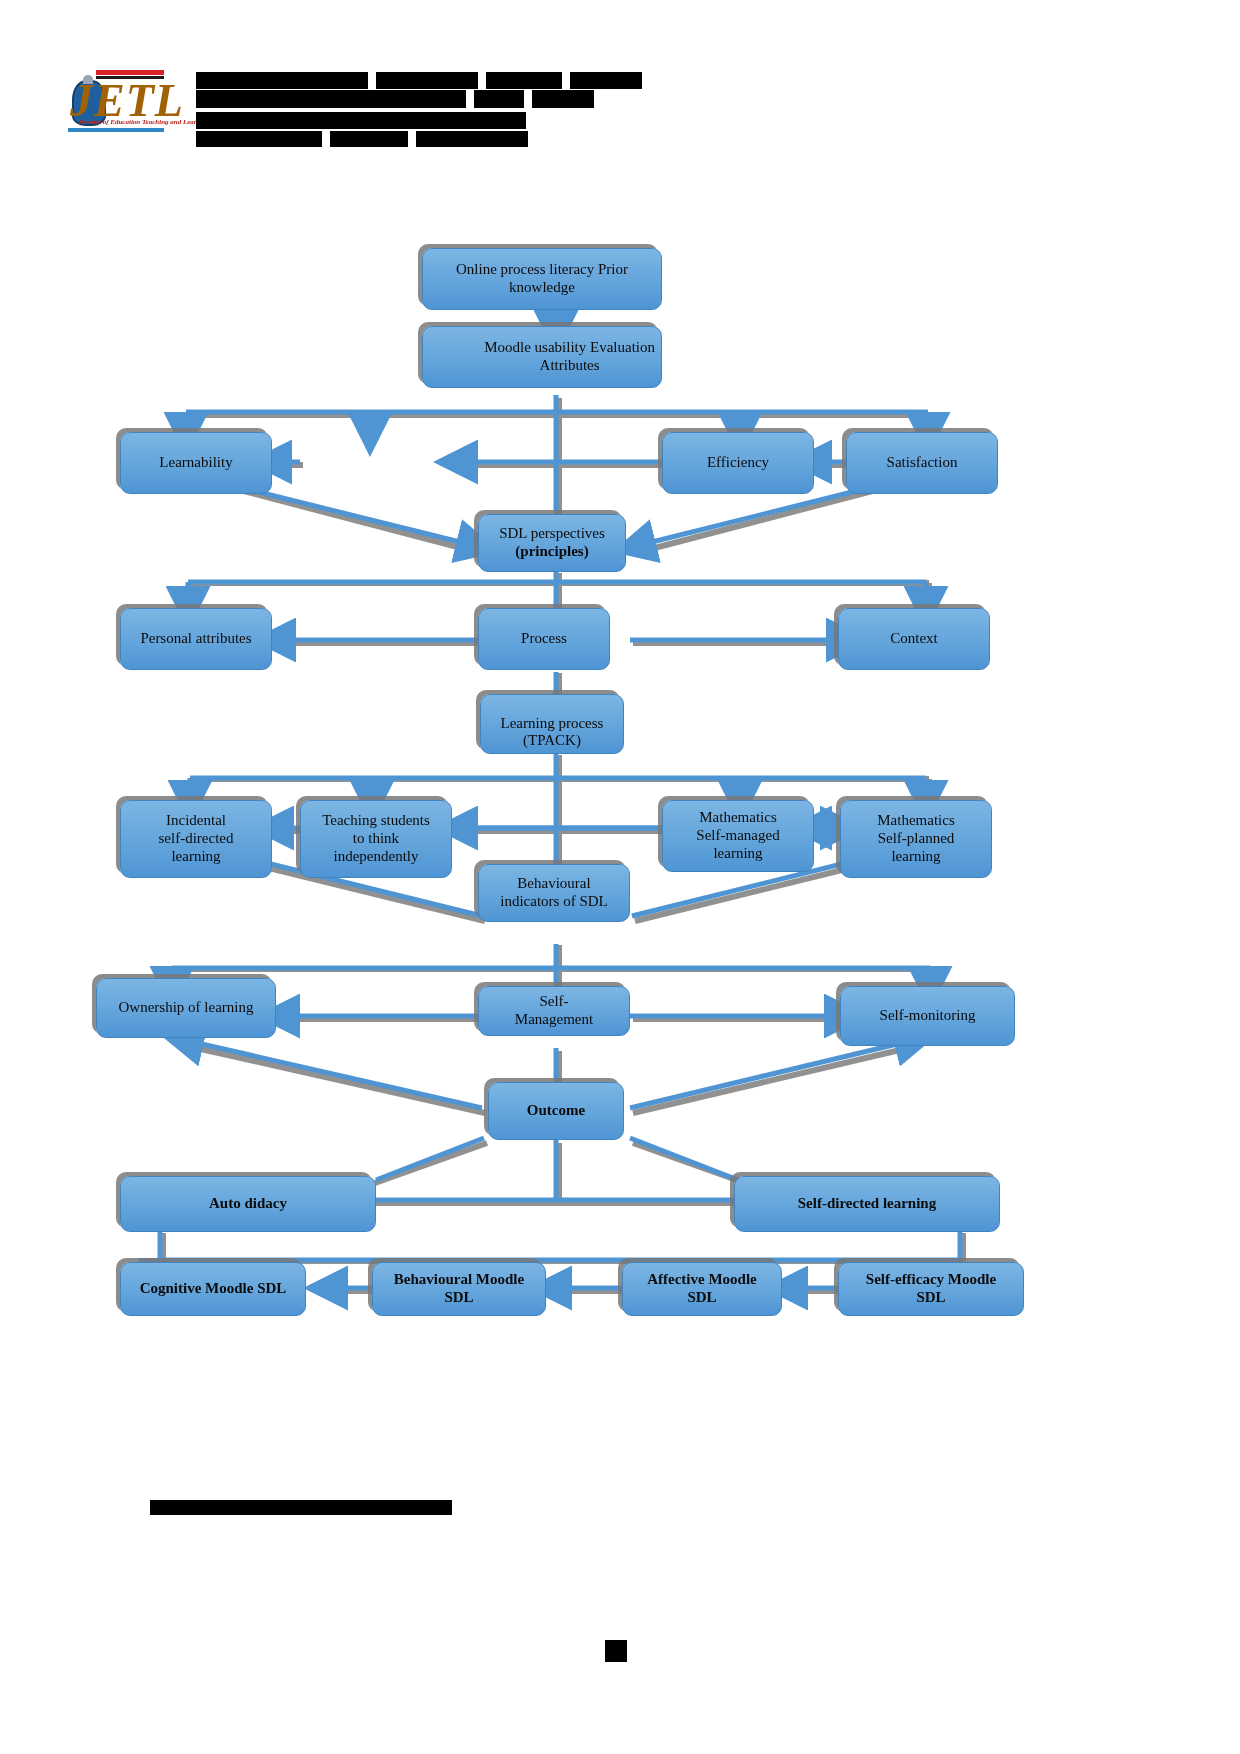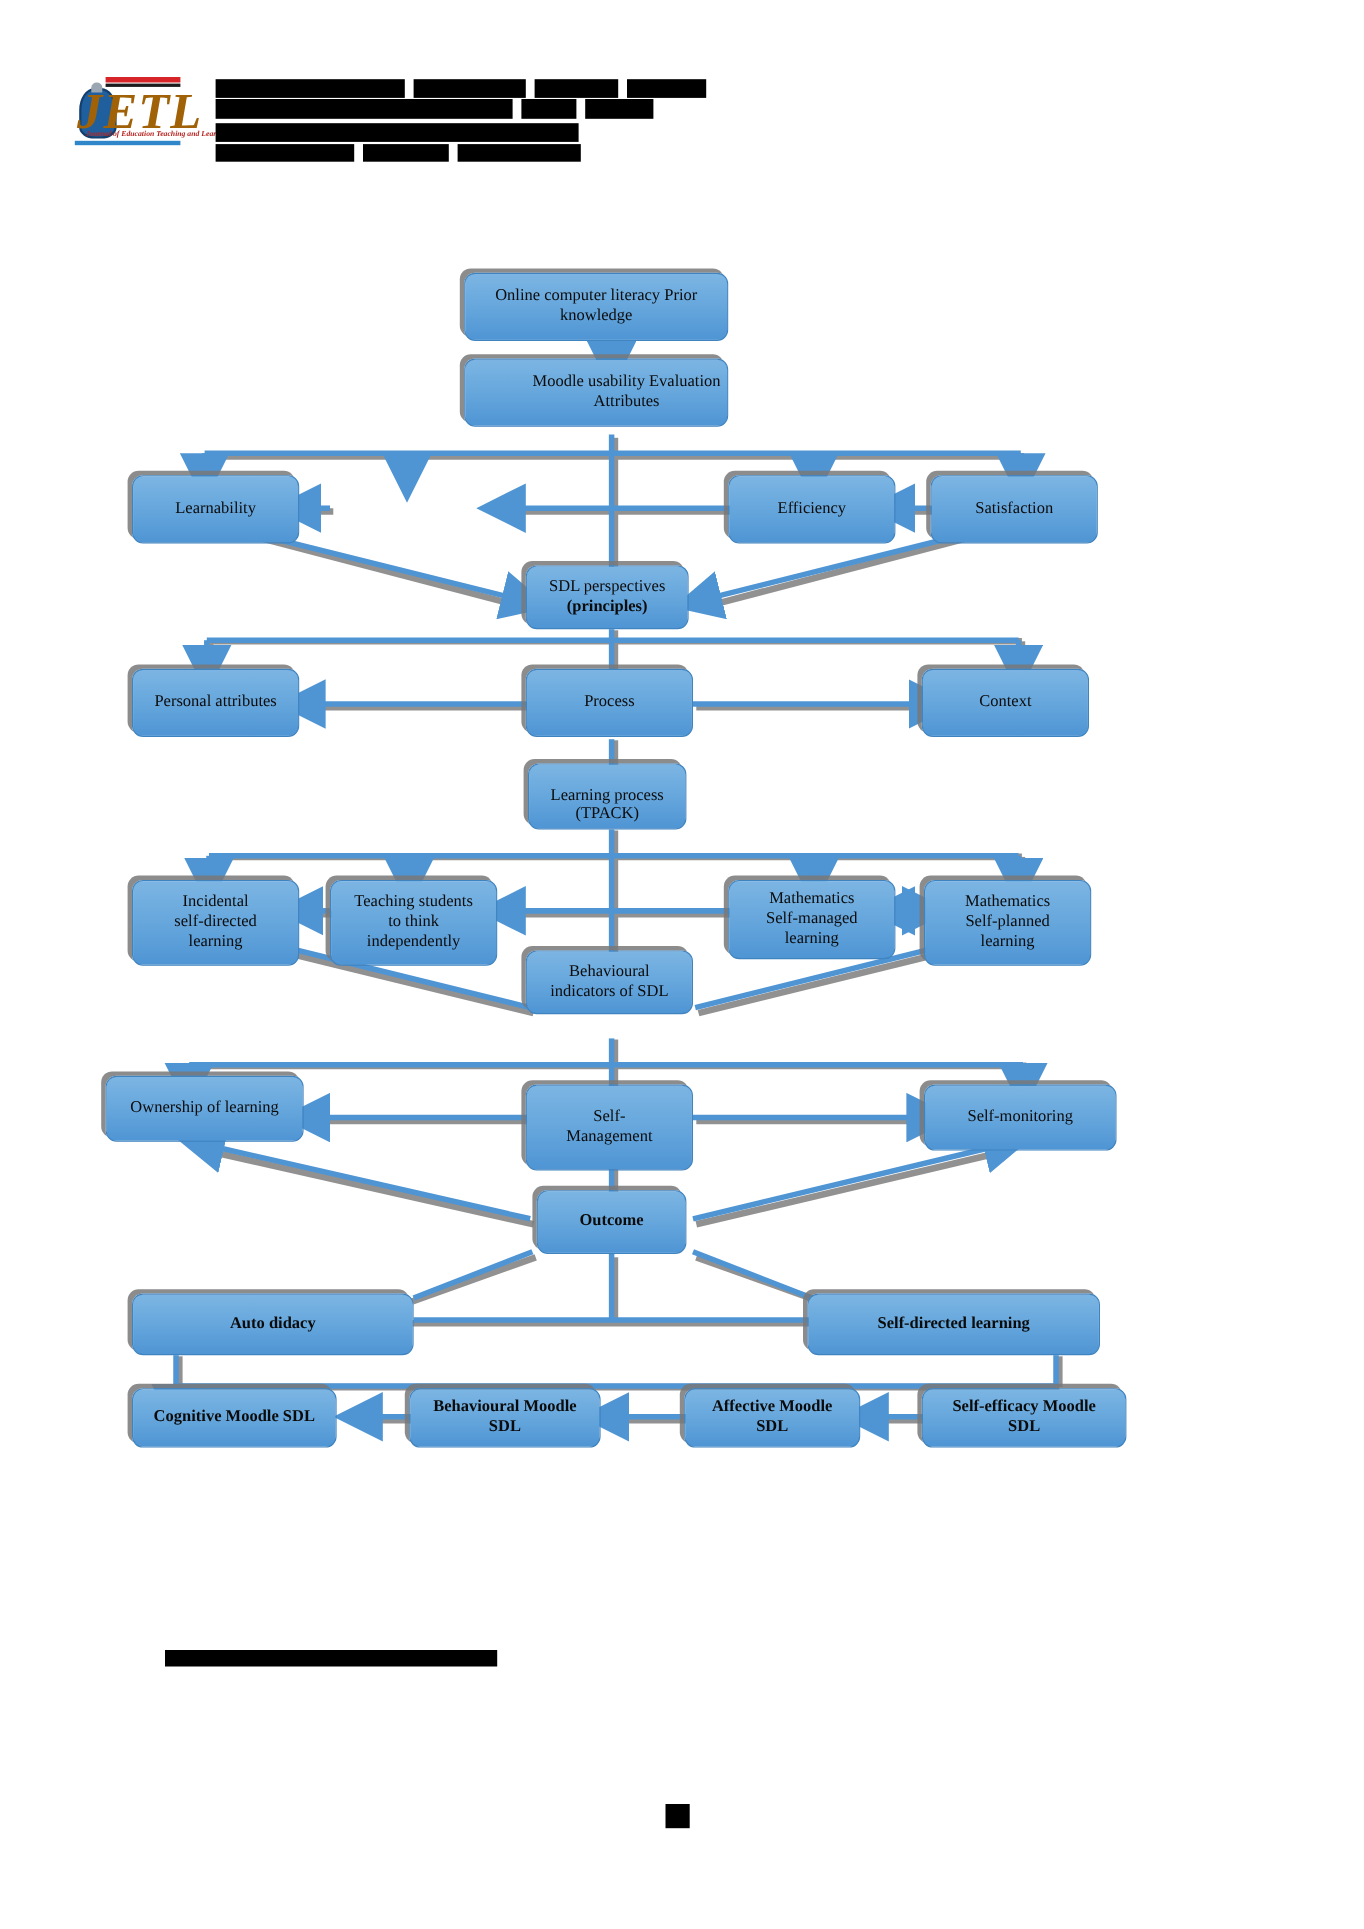--- a/index.html
+++ b/index.html
@@ -232,21 +232,21 @@
         <path d="M160,1080 L160,1098" marker-end="url(#ah)"></path>
 
         <path d="M384,1108 L328,1108" marker-end="url(#ah)"></path>
         <path d="M630,1108 L552,1108" marker-end="url(#ah)"></path>
         <path d="M840,1108 L788,1108" marker-end="url(#ah)"></path>
       </g>
     </svg>
 
     <div class="node" style="left:422px;top:68px;width:240px;height:62px;">
       <div>
-        <span>Online computer literacy Prior</span>
+        <span>Online process literacy Prior</span>
         <span>knowledge</span>
       </div>
     </div>
 
     <div class="node" style="left:422px;top:146px;width:240px;height:62px;justify-content:flex-end;">
       <div>
         <span>Moodle usability Evaluation</span>
         <span>Attributes</span>
       </div>
     </div>
@@ -268,21 +268,21 @@
       <div>
         <span>SDL perspectives</span>
         <span class="b">(principles)</span>
       </div>
     </div>
 
     <div class="node" style="left:120px;top:428px;width:152px;height:62px;">
       <span>Personal attributes</span>
     </div>
 
-    <div class="node" style="left:478px;top:428px;width:152px;height:62px;">
+    <div class="node" style="left:478px;top:428px;width:132px;height:62px;">
       <span>Process</span>
     </div>
 
     <div class="node" style="left:838px;top:428px;width:152px;height:62px;">
       <span>Context</span>
     </div>
 
     <div class="node" style="left:480px;top:514px;width:144px;height:60px;align-items:flex-end;">
       <div>
         <span>Learning process</span>
@@ -326,21 +326,21 @@
       <div>
         <span>Behavioural</span>
         <span>indicators of SDL</span>
       </div>
     </div>
 
     <div class="node" style="left:96px;top:798px;width:180px;height:60px;">
       <span>Ownership of learning</span>
     </div>
 
-    <div class="node" style="left:478px;top:806px;width:152px;height:78px;">
+    <div class="node" style="left:478px;top:806px;width:152px;height:50px;">
       <div>
         <span>Self-</span>
         <span>Management</span>
       </div>
     </div>
 
     <div class="node" style="left:840px;top:806px;width:175px;height:60px;">
       <span>Self-monitoring</span>
     </div>
 

